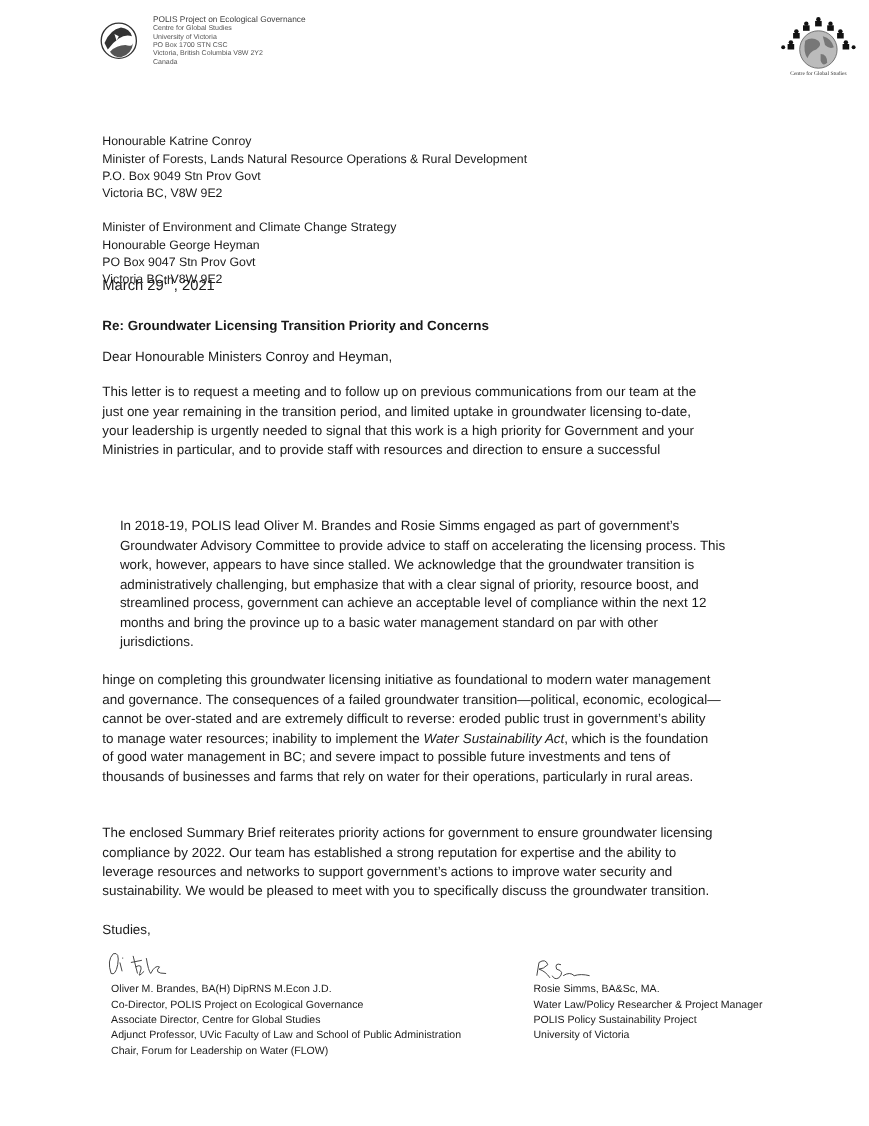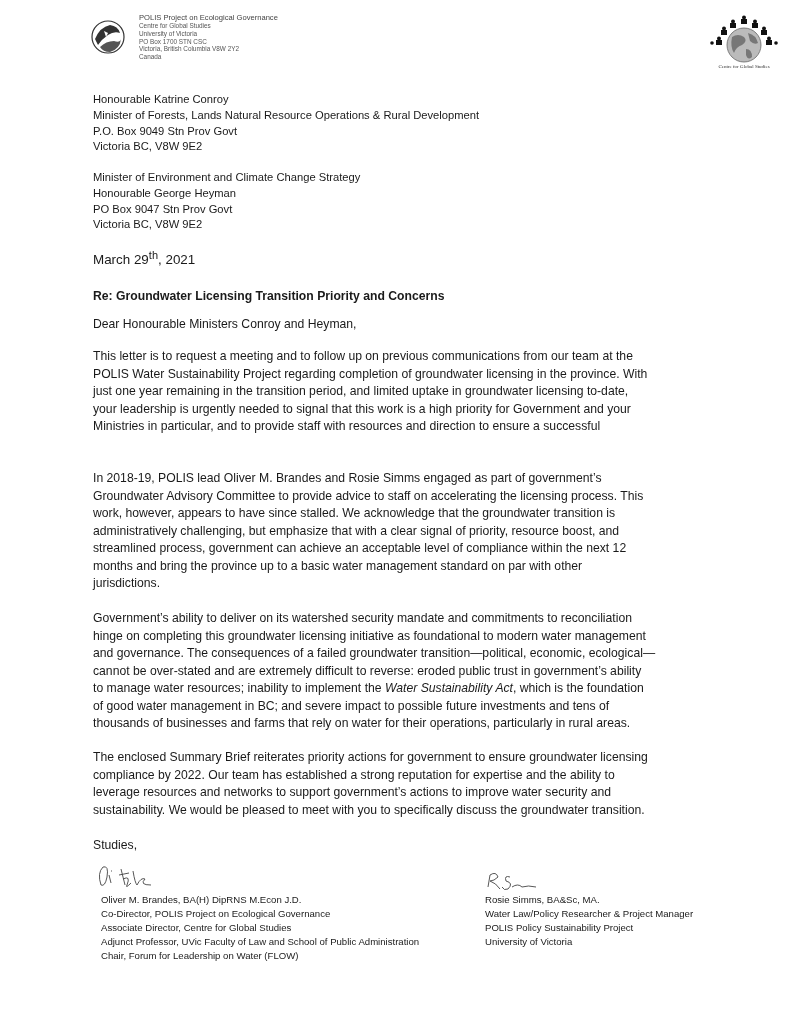--- a/index.html
+++ b/index.html
@@ -8,21 +8,21 @@
     font-family: "Liberation Sans", "DejaVu Sans", sans-serif;
     color: #1a1a1a;
   }
   .page { position: absolute; left: 0; top: 1px; width: 790px; height: 1024px; }
 
   
   .lh-logo { position: absolute; left: 90px; top: 18px; width: 36px; height: 36px; }
   .lh-text { position: absolute; left: 139px; top: 13px; font-size: 6.4px; line-height: 7.6px; color: #555; }
   .lh-text .org { font-size: 7.6px; line-height: 8.4px; color: #444; }
   .cgs-logo { position: absolute; left: 708px; top: 14px; width: 72px; height: 56px; }
-  .addr { position: absolute; left: 93px; font-size: 11.2px; line-height: 15.8px; }
+  .addr { position: absolute; left: 93px; font-size: 11.2px; line-height: 15.8px; margin-top: 30px; }
   .date { position: absolute; left: 93px; top: 251px; font-size: 13.4px; }
   .date sup { font-size: 11px; vertical-align: super; line-height: 0; }
   .subject { position: absolute; left: 93px; top: 288px; font-size: 12.2px; font-weight: bold; }
   .salutation { position: absolute; left: 93px; top: 316px; font-size: 12.2px; }
   .para { position: absolute; left: 93px; width: 640px; font-size: 12.2px; line-height: 17.5px; }
   .para .line { display: block; white-space: nowrap; }
   .regards { position: absolute; left: 93px; top: 837px; font-size: 12.2px; }
 
   .sig-img { position: absolute; }
   .sig-block { position: absolute; font-size: 9.6px; line-height: 14.1px; white-space: nowrap; }
@@ -89,38 +89,36 @@
   </div>
 
   <div class="date"><span>March 29</span><sup>th</sup><span>, 2021</span></div>
 
   <div class="subject">Re: Groundwater Licensing Transition Priority and Concerns</div>
 
   <div class="salutation">Dear Honourable Ministers Conroy and Heyman,</div>
 
   <div class="para" style="top:347px;">
     <span class="line">This letter is to request a meeting and to follow up on previous communications from our team at the</span>
-    <span class="line">POLIS Water Sustainability Project regarding completion of groundwater licensing in the province. With</span>
     <span class="line">just one year remaining in the transition period, and limited uptake in groundwater licensing to-date,</span>
     <span class="line">your leadership is urgently needed to signal that this work is a high priority for Government and your</span>
     <span class="line">Ministries in particular, and to provide staff with resources and direction to ensure a successful</span>
   </div>
 
-  <div class="para" style="top:469px;">
+  <div class="para" style="top:469px;margin-left:16px;">
     <span class="line">In 2018-19, POLIS lead Oliver M. Brandes and Rosie Simms engaged as part of government’s</span>
     <span class="line">Groundwater Advisory Committee to provide advice to staff on accelerating the licensing process. This</span>
     <span class="line">work, however, appears to have since stalled. We acknowledge that the groundwater transition is</span>
     <span class="line">administratively challenging, but emphasize that with a clear signal of priority, resource boost, and</span>
     <span class="line">streamlined process, government can achieve an acceptable level of compliance within the next 12</span>
     <span class="line">months and bring the province up to a basic water management standard on par with other</span>
     <span class="line">jurisdictions.</span>
   </div>
 
   <div class="para" style="top:609px;">
-    <span class="line">Government’s ability to deliver on its watershed security mandate and commitments to reconciliation</span>
     <span class="line">hinge on completing this groundwater licensing initiative as foundational to modern water management</span>
     <span class="line">and governance. The consequences of a failed groundwater transition—political, economic, ecological—</span>
     <span class="line">cannot be over-stated and are extremely difficult to reverse: eroded public trust in government’s ability</span>
     <span class="line"><span>to manage water resources; inability to implement the </span><em>Water Sustainability Act</em><span>, which is the foundation</span></span>
     <span class="line">of good water management in BC; and severe impact to possible future investments and tens of</span>
     <span class="line">thousands of businesses and farms that rely on water for their operations, particularly in rural areas.</span>
   </div>
 
   <div class="para" style="top:748px;">
     <span class="line">The enclosed Summary Brief reiterates priority actions for government to ensure groundwater licensing</span>

